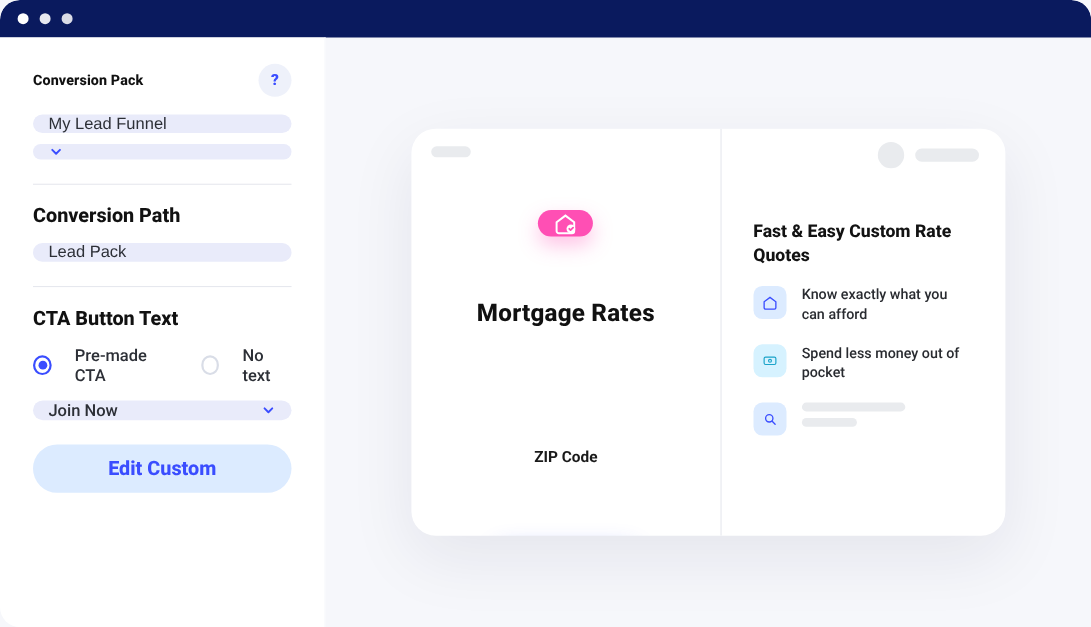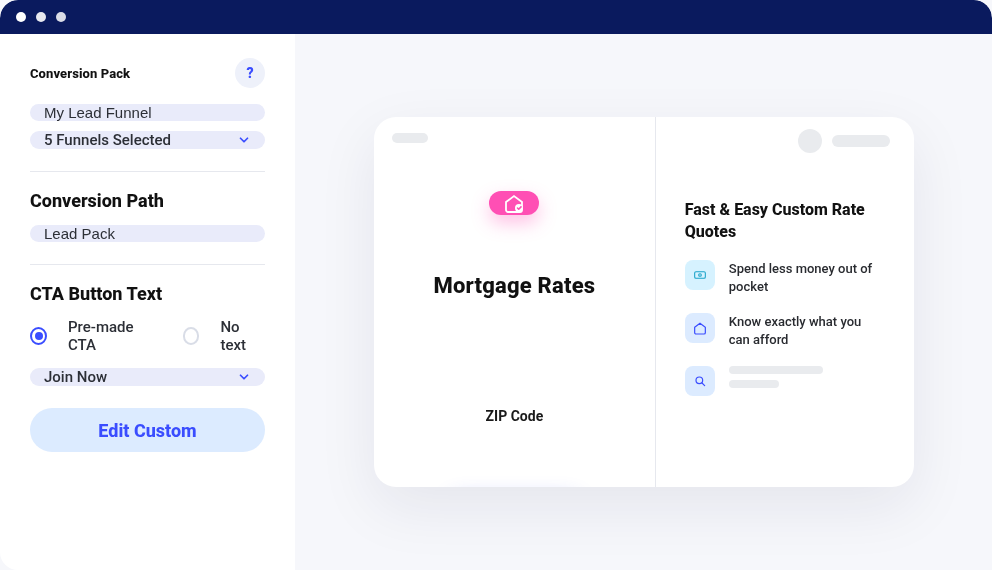--- a/index.html
+++ b/index.html
@@ -138,21 +138,20 @@
     <div class="sec-head">
       <div class="sec-title">Conversion Pack</div>
       <div class="help-btn">
         <span>?</span>
       </div>
     </div>
 
     <input class="field first" value="My Lead Funnel" style="">
 
     <div class="select">
-      <span>5 Funnels Selected</span>
       <span class="chev">
         <svg width="14" height="14" viewBox="0 0 24 24" fill="none">
             <path d="M6 9l6 6 6-6" stroke="#3a4dff" stroke-width="3" stroke-linecap="round" stroke-linejoin="round"></path>
           </svg>
       </span>
     </div>
 
     <hr class="sep">
 
     <div class="sec-sub">Conversion Path</div>
@@ -214,36 +213,36 @@
         <div class="pv-sub">ZIP Code</div>
         <div class="pv-cta">
           <span>Join Now</span>
         </div>
       </div>
 
       <div class="pv-right">
         <div class="pv-h">Fast &amp; Easy Custom Rate Quotes</div>
 
         <div class="benefit">
+          <div class="b-ico s1">
+            <svg width="16" height="16" viewBox="0 0 24 24" fill="none">
+                <path d="M4 11l8-6 8 6v8a2 2 0 0 1-2 2H6a2 2 0 0 1-2-2v-8z" stroke="#3a4dff" stroke-width="1.8"></path>
+              </svg>
+          </div>
+          <div class="b-text">Know exactly what you can afford</div>
+        </div>
+
+        <div class="benefit">
           <div class="b-ico s2">
             <svg width="16" height="16" viewBox="0 0 24 24" fill="none">
                 <rect x="4" y="7" width="16" height="10" rx="2" stroke="#1aa3c9" stroke-width="1.6"></rect>
                 <circle cx="12" cy="12" r="2" stroke="#1aa3c9" stroke-width="1.6"></circle>
               </svg>
           </div>
           <div class="b-text">Spend less money out of pocket</div>
-        </div>
-
-        <div class="benefit">
-          <div class="b-ico s1">
-            <svg width="16" height="16" viewBox="0 0 24 24" fill="none">
-                <path d="M4 11l8-6 8 6v8a2 2 0 0 1-2 2H6a2 2 0 0 1-2-2v-8z" stroke="#3a4dff" stroke-width="1.8"></path>
-              </svg>
-          </div>
-          <div class="b-text">Know exactly what you can afford</div>
         </div>
 
         <div class="benefit">
           <div class="b-ico s3">
             <svg width="16" height="16" viewBox="0 0 24 24" fill="none">
                 <circle cx="11" cy="11" r="5" stroke="#3a4dff" stroke-width="1.8"></circle>
                 <path d="M15 15l4 4" stroke="#3a4dff" stroke-width="1.8" stroke-linecap="round"></path>
               </svg>
           </div>
           <div class="b-skel-wrap">

